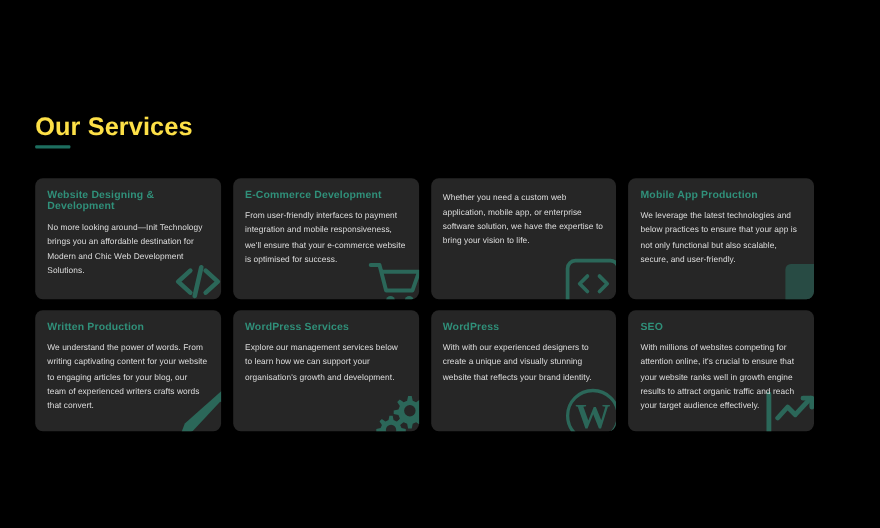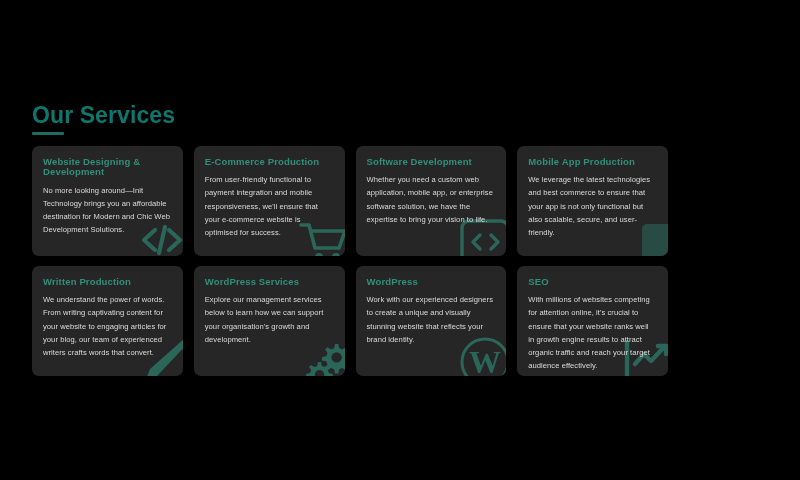--- a/index.html
+++ b/index.html
@@ -21,39 +21,39 @@
 
   
   .section-head {
     position: absolute;
     left: 32px;
     top: 104px;
   }
   .section-title {
     font-size: 23px;
     font-weight: 700;
-    color: #0f766e;
+    color: #fde047;
     letter-spacing: .1px;
     line-height: 1;
     white-space: nowrap;
   }
   .title-underline {
     width: 32px;
     height: 3px;
     background: #1d6e5f;
     margin-top: 5px;
     border-radius: 1px;
   }
 
   
   .grid {
     position: absolute;
     left: 32px;
-    top: 146px;
-    width: 636px;
+    top: 162px;
+    width: 708px;
     display: grid;
     grid-template-columns: repeat(4, 1fr);
     grid-auto-rows: 110px;
     column-gap: 11px;
     row-gap: 10px;
   }
 
   .card {
     position: relative;
     background: #262626;
@@ -126,46 +126,45 @@
       <div class="card-icon">
         <svg viewBox="0 0 54 48">
           <path class="icon-stroke" stroke-width="4.2" stroke-linecap="round" stroke-linejoin="round" d="M20 14 L9 24 L20 34"></path>
           <path class="icon-stroke" stroke-width="4.2" stroke-linecap="round" stroke-linejoin="round" d="M34 14 L45 24 L34 34"></path>
           <path class="icon-stroke" stroke-width="4.2" stroke-linecap="round" d="M30 11 L24 37"></path>
         </svg>
       </div>
     </div>
 
     <div class="card">
-      <div class="card-title">E-Commerce Production</div>
-      <div class="card-body">From user-friendly functional to payment integration and mobile responsiveness, we'll ensure that your e-commerce website is optimised for success.</div>
+      <div class="card-title">E-Commerce Development</div>
+      <div class="card-body">From user-friendly interfaces to payment integration and mobile responsiveness, we'll ensure that your e-commerce website is optimised for success.</div>
       <div class="card-icon">
         <svg viewBox="0 0 54 48">
           <path class="icon-stroke" stroke-width="3.6" stroke-linecap="round" stroke-linejoin="round" d="M4 9 H12 L18 32 H42 L48 15 H15"></path>
           <circle class="icon-fill" cx="22" cy="41" r="4"></circle>
           <circle class="icon-fill" cx="39" cy="41" r="4"></circle>
         </svg>
       </div>
     </div>
 
     <div class="card">
-      <div class="card-title">Software Development</div>
       <div class="card-body">Whether you need a custom web application, mobile app, or enterprise software solution, we have the expertise to bring your vision to life.</div>
       <div class="card-icon">
         <svg viewBox="0 0 54 48">
           <rect class="icon-stroke" stroke-width="3.4" x="4" y="5" width="46" height="42" rx="7"></rect>
           <path class="icon-stroke" stroke-width="3.4" stroke-linecap="round" stroke-linejoin="round" d="M22 19 L15 26 L22 33"></path>
           <path class="icon-stroke" stroke-width="3.4" stroke-linecap="round" stroke-linejoin="round" d="M33 19 L40 26 L33 33"></path>
         </svg>
       </div>
     </div>
 
     <div class="card">
       <div class="card-title">Mobile App Production</div>
-      <div class="card-body">We leverage the latest technologies and best commerce to ensure that your app is not only functional but also scalable, secure, and user-friendly.</div>
+      <div class="card-body">We leverage the latest technologies and below practices to ensure that your app is not only functional but also scalable, secure, and user-friendly.</div>
       <div class="phone-block"></div>
     </div>
 
     <div class="card">
       <div class="card-title">Written Production</div>
       <div class="card-body">We understand the power of words. From writing captivating content for your website to engaging articles for your blog, our team of experienced writers crafts words that convert.</div>
       <div class="card-icon">
         <svg viewBox="0 0 54 48">
           <path class="icon-fill" d="M50 2 L54 6 L22 40 L10 46 L15 33 Z"></path>
           <path class="icon-stroke" stroke-width="2.4" d="M44 8 L49 13"></path>
@@ -183,21 +182,21 @@
             <circle cx="39.6" cy="21.4" r="5.2" fill="#262626"></circle>
             <path d="M21 26 l3 0 .8 3.9 2.8 1.2 3.3-2.2 2.1 2.1 -2.2 3.3 1.2 2.8 3.9 .8 0 3 -3.9 .8 -1.2 2.8 2.2 3.3 -2.1 2.1 -3.3-2.2 -2.8 1.2 -.8 3.9 -3 0 -.8-3.9 -2.8-1.2 -3.3 2.2 -2.1-2.1 2.2-3.3 -1.2-2.8 -3.9-.8 0-3 3.9-.8 1.2-2.8 -2.2-3.3 2.1-2.1 3.3 2.2 2.8-1.2 Z"></path>
             <circle cx="22.5" cy="38.8" r="4.7" fill="#262626"></circle>
           </g>
         </svg>
       </div>
     </div>
 
     <div class="card">
       <div class="card-title">WordPress</div>
-      <div class="card-body">Work with our experienced designers to create a unique and visually stunning website that reflects your brand identity.</div>
+      <div class="card-body">With with our experienced designers to create a unique and visually stunning website that reflects your brand identity.</div>
       <div class="card-icon">
         <svg viewBox="0 0 54 48">
           <circle class="icon-stroke" stroke-width="3" cx="27" cy="26" r="23"></circle>
           <text x="27" y="37" text-anchor="middle" font-family="Liberation Serif, serif" font-size="32" font-weight="700" fill="#2c6b5c">W</text>
         </svg>
       </div>
     </div>
 
     <div class="card">
       <div class="card-title">SEO</div>

